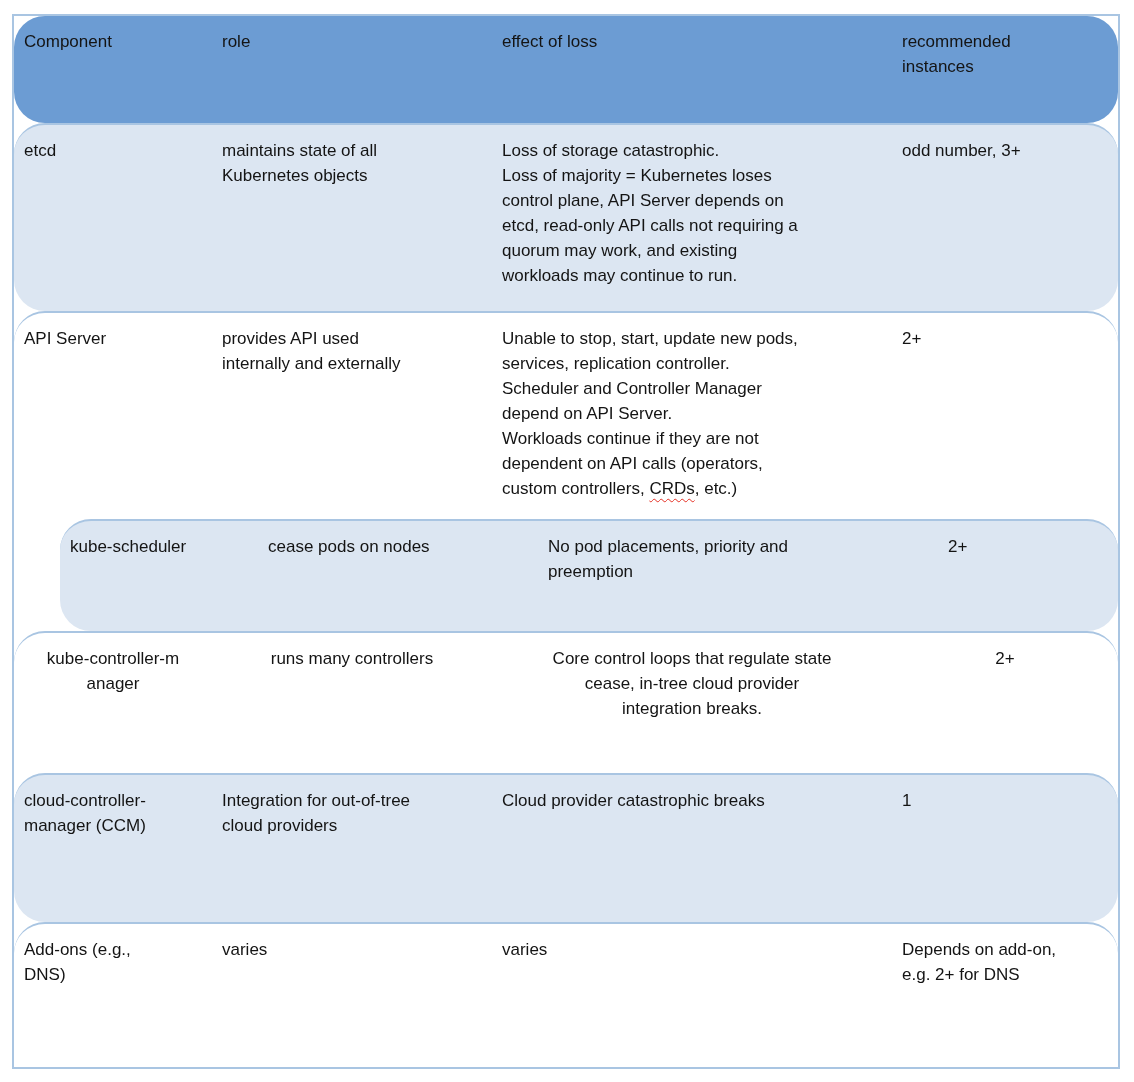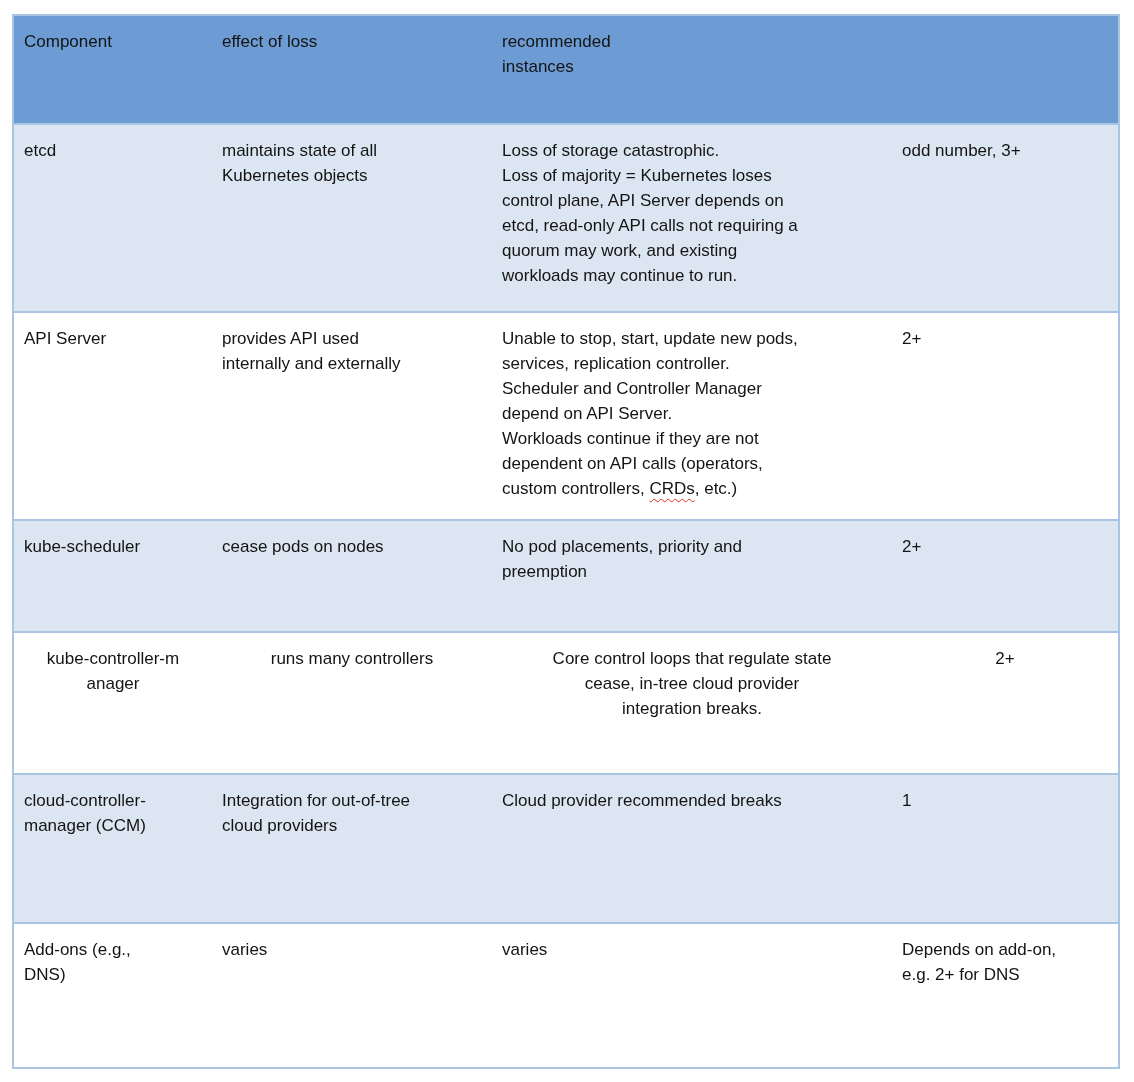--- a/index.html
+++ b/index.html
@@ -23,27 +23,28 @@
     position:absolute;
     left:12px;top:14px;
     width:1108px;
     border:2px solid var(--border);
     background:#ffffff;
   }
   .trow{
     display:grid;
     grid-template-columns:198px 280px 400px auto;
     background:var(--plain-row-bg);
+    border-radius:31px;
   }
   .trow + .trow{border-top:2px solid var(--border);}
   .trow.header{background:var(--header-bg);min-height:107px;}
   .trow.shaded{background:var(--shaded-row-bg);}
   .r0{min-height:188px;}
   .r1{min-height:208px;}
-  .r2{min-height:112px;}
+  .r2{min-height:112px;margin-left:46px;}
   .r3{min-height:142px;text-align:center;}
   .r4{min-height:149px;}
   .r5{min-height:145px;}
   .cell{
     padding:13px 10px 12px 10px;
     font-size:17px;
     line-height:25px;
     white-space:pre-line;
     overflow:hidden;
     color:var(--text);
@@ -59,20 +60,21 @@
   }
 </style>
 </head>
 <body>
 
 <div class="page">
   <div class="k8s-table">
 
     <div class="trow header">
       <div class="cell">Component</div>
+      <div class="cell">role</div>
       <div class="cell">effect of loss</div>
       <div class="cell">recommended
 instances</div>
     </div>
 
     <div class="trow shaded r0">
       <div class="cell">etcd</div>
       <div class="cell">maintains state of all
 Kubernetes objects</div>
       <div class="cell">Loss of storage catastrophic.
@@ -114,21 +116,21 @@
 cease, in-tree cloud provider
 integration breaks.</div>
       <div class="cell">2+</div>
     </div>
 
     <div class="trow shaded r4">
       <div class="cell">cloud-controller-
 manager (CCM)</div>
       <div class="cell">Integration for out-of-tree
 cloud providers</div>
-      <div class="cell">Cloud provider recommended breaks</div>
+      <div class="cell">Cloud provider catastrophic breaks</div>
       <div class="cell">1</div>
     </div>
 
     <div class="trow r5">
       <div class="cell">Add-ons (e.g.,
 DNS)</div>
       <div class="cell">varies</div>
       <div class="cell">varies</div>
       <div class="cell">Depends on add-on,
 e.g. 2+ for DNS</div>

